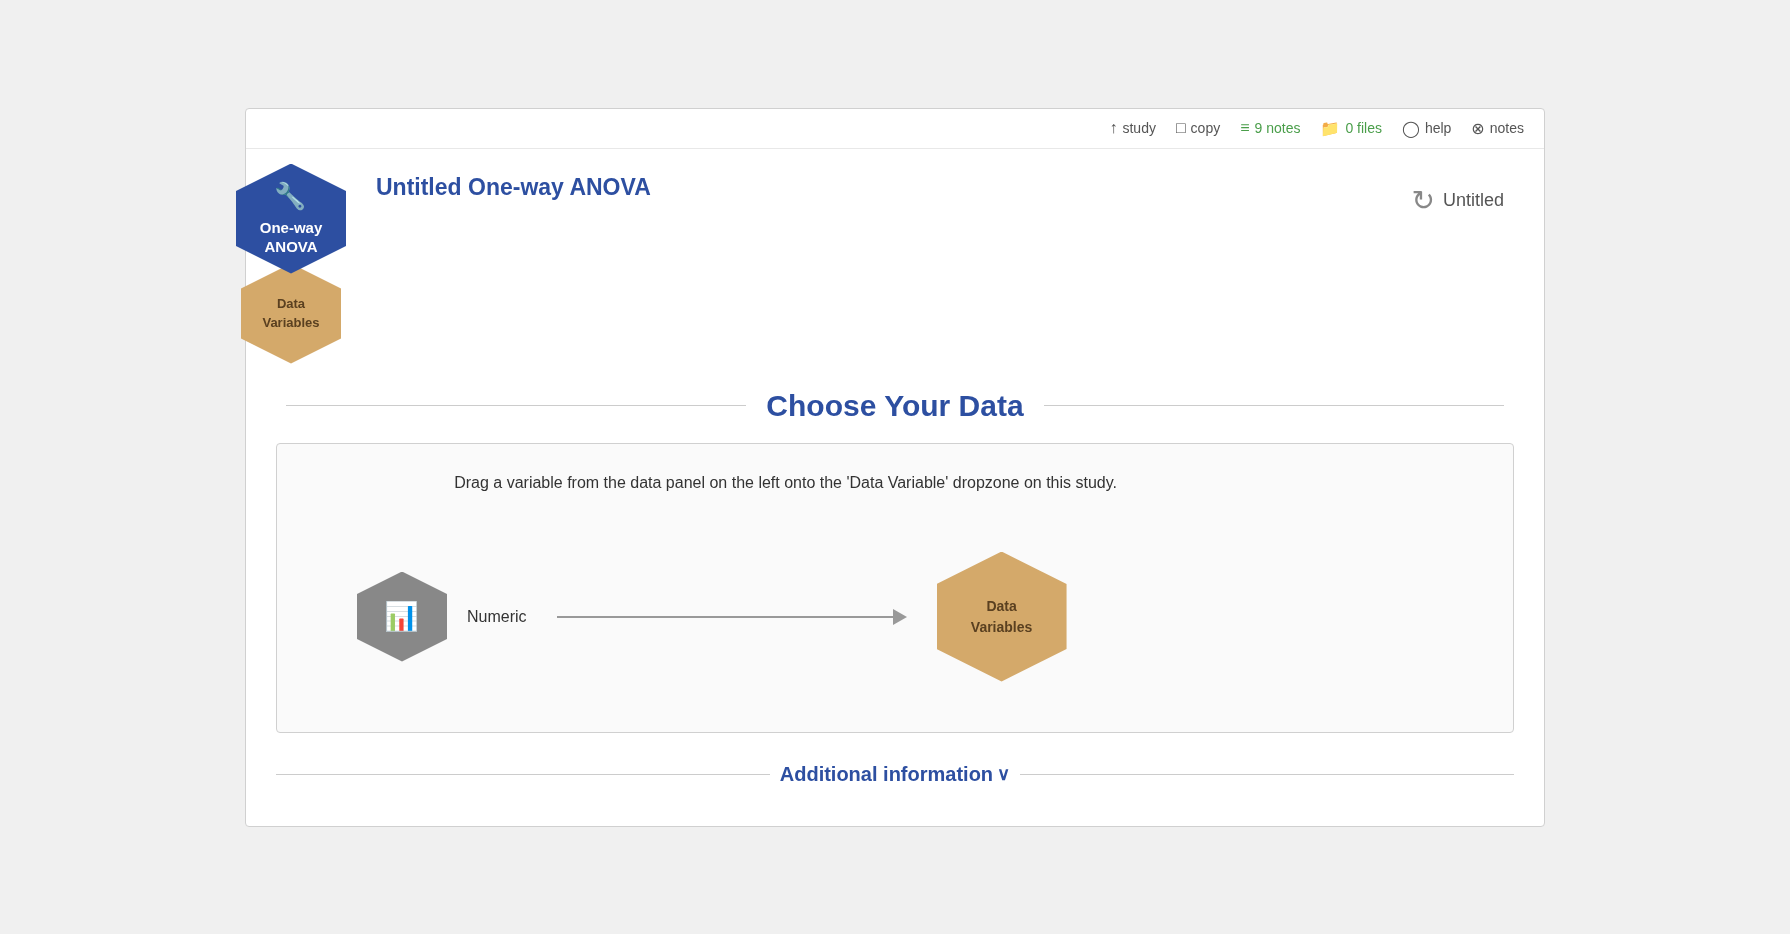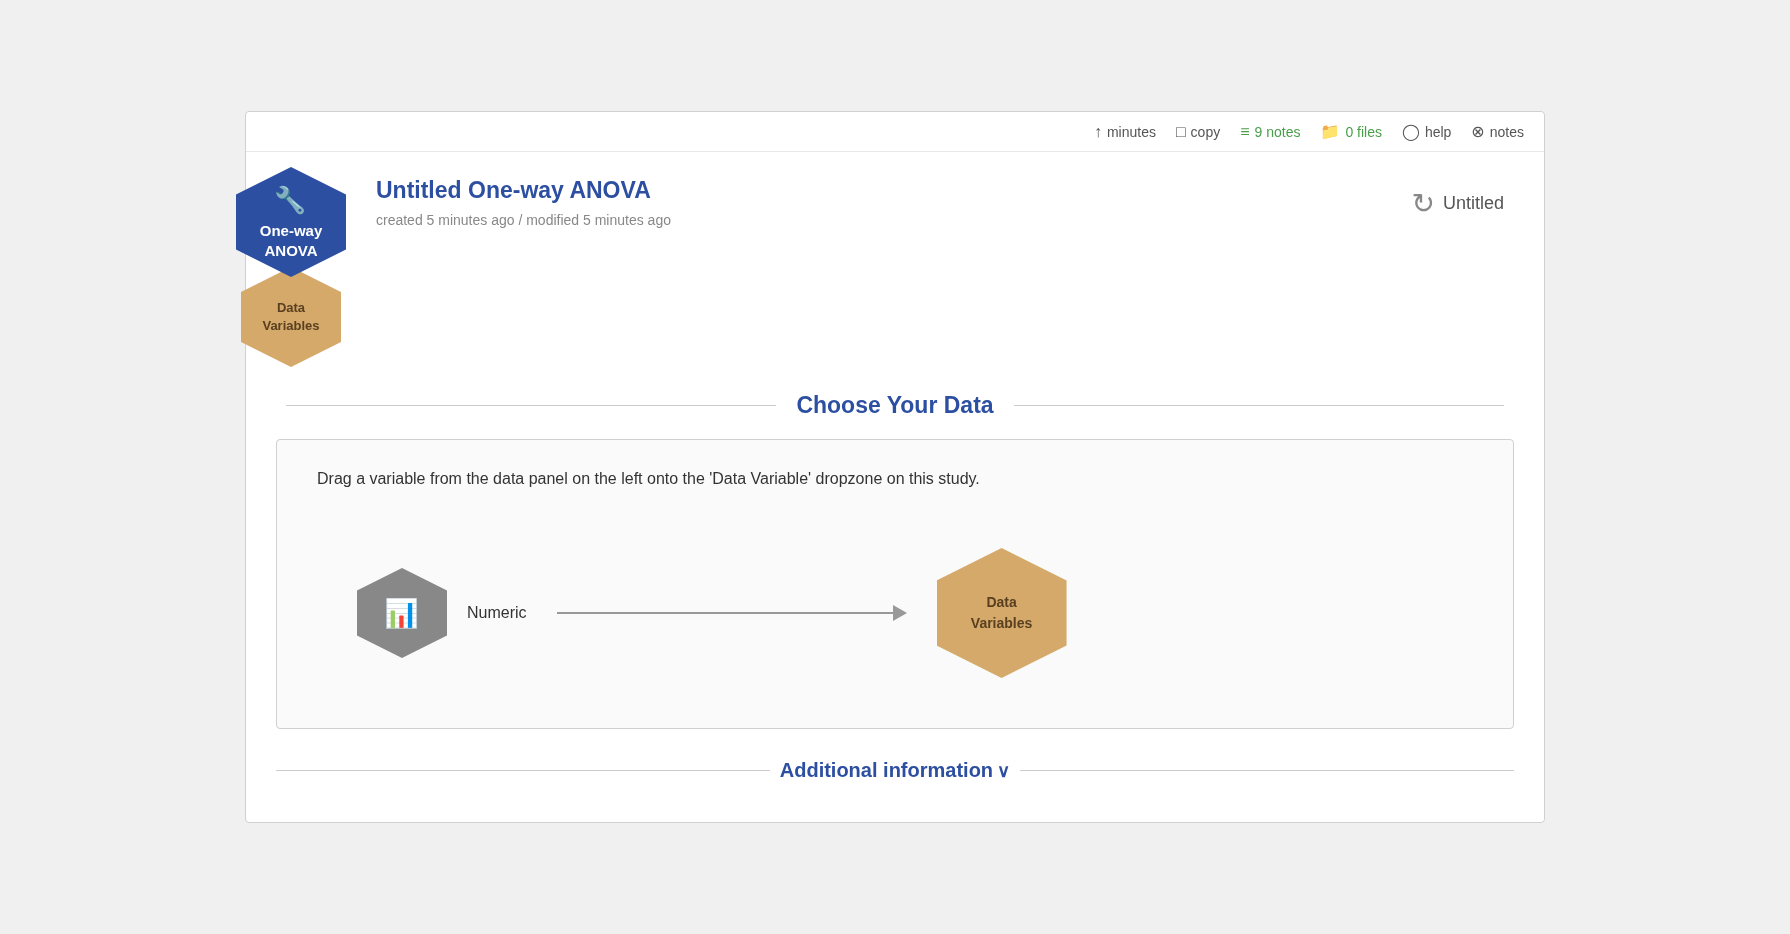--- a/index.html
+++ b/index.html
@@ -166,40 +166,41 @@
       margin: 0 10px;
     }
 
     .divider-line {
       flex: 1;
       height: 1px;
       background: #ccc;
     }
 
     .divider-title {
-      font-size: 23px;
+      font-size: 30px;
       color: #2d4fa1;
       font-weight: bold;
       padding: 0 20px;
     }
 
     
     .content-card {
       margin: 10px 30px;
       border: 1px solid #d0d0d0;
       border-radius: 4px;
       padding: 30px 40px;
       background: #fafafa;
     }
 
     .instruction-text {
       font-size: 16px;
       color: #333;
       margin-bottom: 40px;
       max-width: 800px;
+      text-align: right;
     }
 
     
     .drag-area {
       display: flex;
       align-items: center;
       justify-content: flex-start;
       gap: 30px;
       padding: 20px 40px;
     }
@@ -267,21 +268,21 @@
     }
   </style>
 </head>
 <body>
 
 <div class="main-container">
 
   <div class="toolbar">
     <div class="toolbar-item">
       <span class="icon-unicode">↑</span>
-      <span>minutes</span>
+      <span>study</span>
     </div>
     <div class="toolbar-item">
       <span class="icon-unicode">□</span>
       <span>copy</span>
     </div>
     <div class="toolbar-item notes-files">
       <span class="icon-unicode">≡</span>
       <span>9 notes</span>
     </div>
     <div class="toolbar-item notes-files">
@@ -314,21 +315,20 @@
         <div class="hex-clip hex-gold">
           <div style="text-align:center; line-height:1.4;">
             Data<br>Variables
           </div>
         </div>
       </div>
     </div>
 
     <div class="title-area">
       <div class="main-title">Untitled One-way ANOVA</div>
-      <div class="subtitle">created 5 minutes ago / modified 5 minutes ago</div>
     </div>
 
     <div class="restart-btn">
       <span class="restart-icon">↻</span>
       <span>Untitled</span>
     </div>
 
   </div>
 
   <div class="section-divider">

